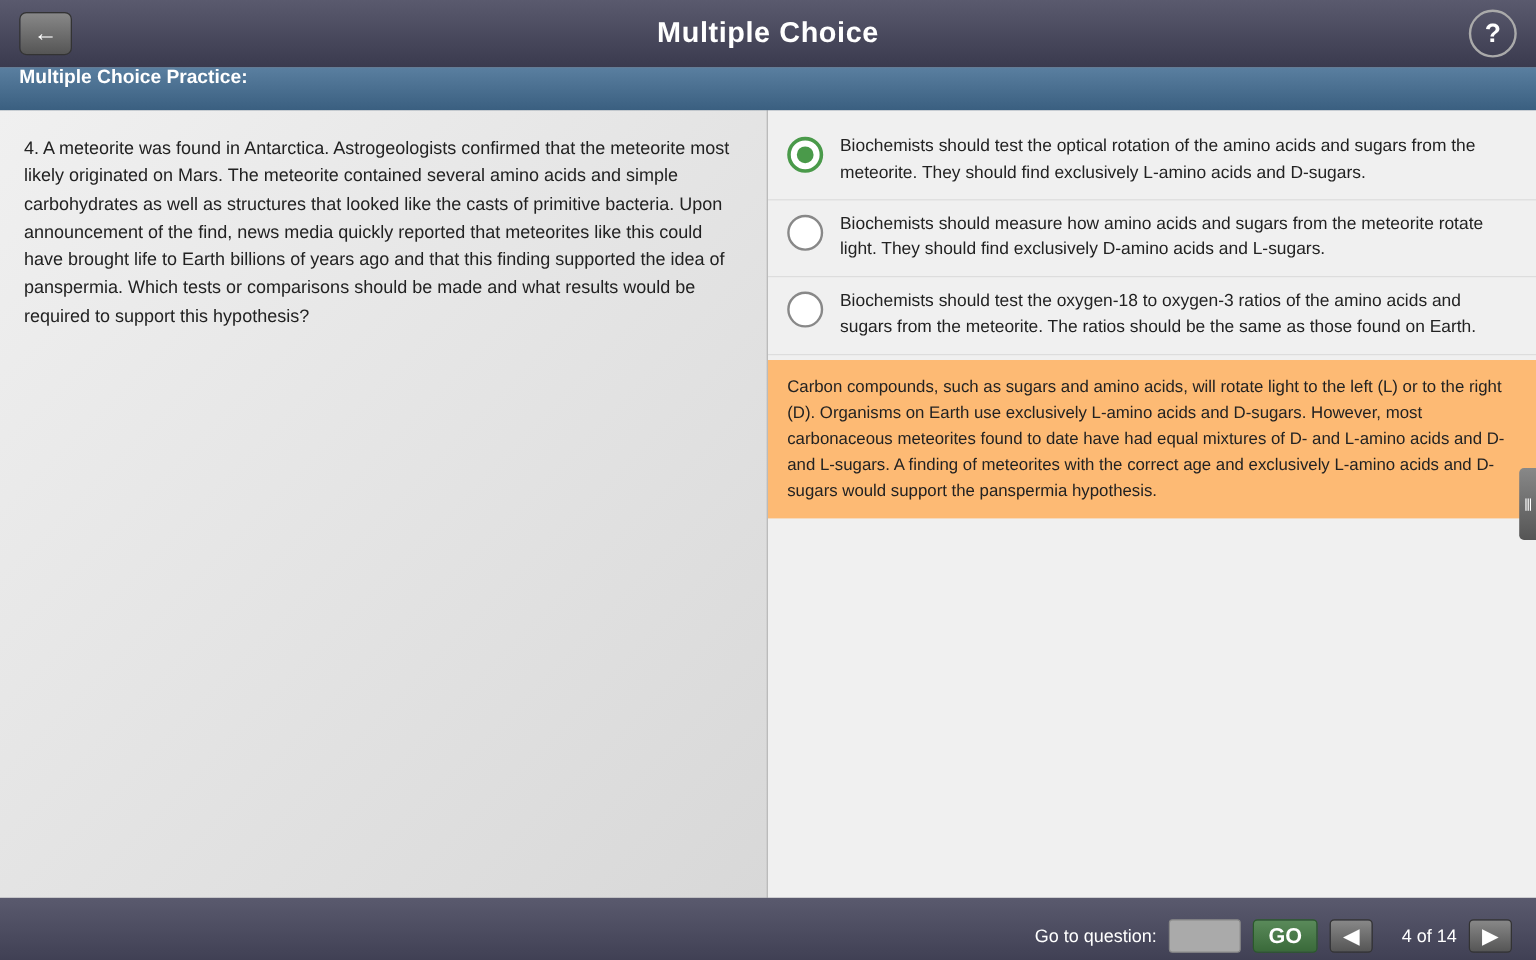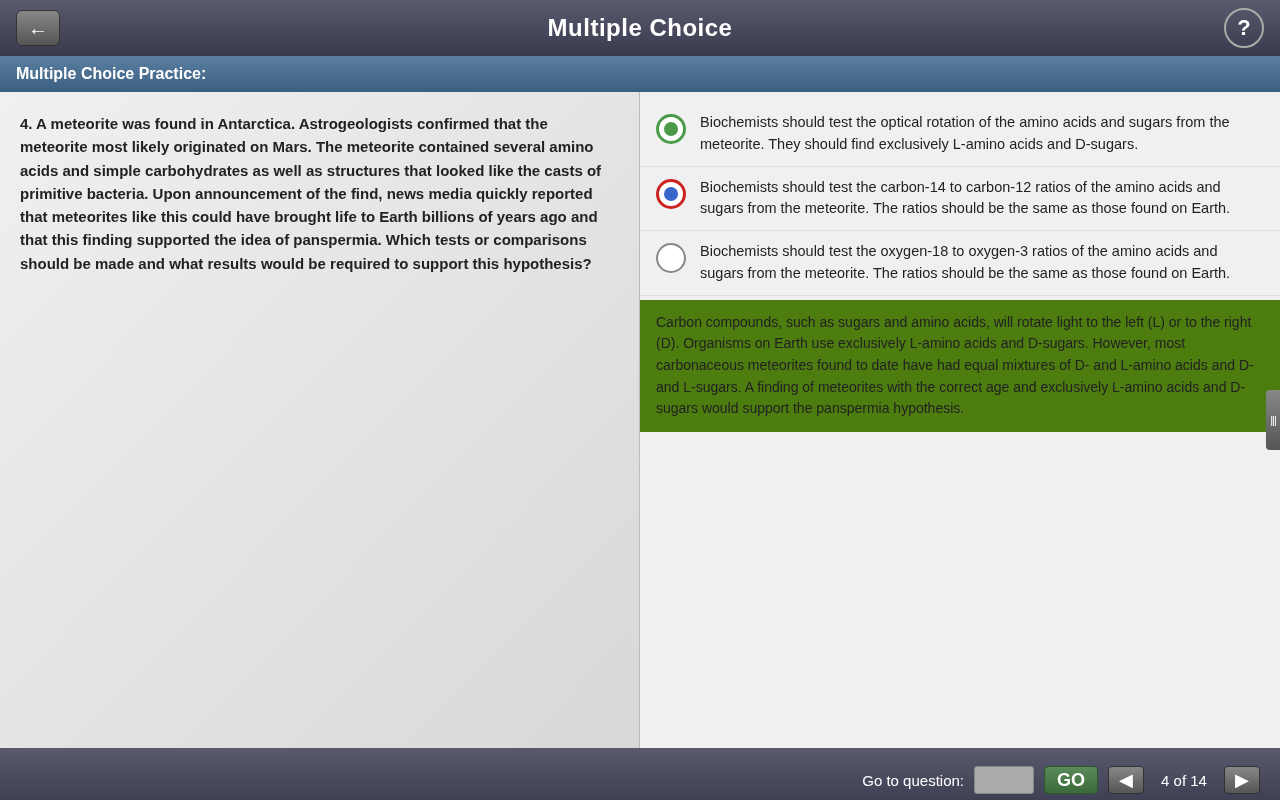--- a/index.html
+++ b/index.html
@@ -59,21 +59,20 @@
       font-size: 22px;
       font-weight: bold;
     }
 
     
     #section-header {
       width: 100%;
       height: 36px;
       background: linear-gradient(to bottom, #5a7fa0, #3a5f80);
       display: flex;
-      align-items: center;
       padding-left: 16px;
     }
     #section-title {
       color: white;
       font-size: 16px;
       font-weight: bold;
     }
 
     
     #main-content {
@@ -84,21 +83,20 @@
     }
 
     
     #question-panel {
       width: 640px;
       height: 100%;
       background: linear-gradient(to bottom right, #f0f0f0, #d8d8d8);
       padding: 20px 20px 20px 20px;
       overflow-y: auto;
       border-right: 1px solid #bbb;
-      font-weight: bold;
     }
     #question-text {
       font-size: 15px;
       line-height: 1.55;
       color: #222;
     }
 
     
     #answer-panel {
       flex: 1;
@@ -157,21 +155,21 @@
     }
     .answer-text {
       font-size: 14.5px;
       line-height: 1.5;
       color: #222;
     }
 
     
     #explanation-area {
       padding: 12px 16px;
-      background: #4d7c0f;
+      background: #fdba74;
       margin-top: 4px;
     }
     #explanation-text {
       font-size: 14px;
       line-height: 1.55;
       color: #222;
     }
 
     
     #side-handle {
@@ -239,21 +237,21 @@
       justify-content: center;
       cursor: pointer;
       border: 1px solid #333;
       color: white;
       font-size: 18px;
     }
     #page-counter {
       color: white;
       font-size: 15px;
       min-width: 60px;
-      text-align: center;
+      text-align: right;
     }
     #nav-next {
       width: 36px;
       height: 28px;
       background: linear-gradient(to bottom, #888, #555);
       border-radius: 4px;
       display: flex;
       align-items: center;
       justify-content: center;
       cursor: pointer;
@@ -285,25 +283,25 @@
     <p id="question-text">4. A meteorite was found in Antarctica. Astrogeologists confirmed that the meteorite most likely originated on Mars. The meteorite contained several amino acids and simple carbohydrates as well as structures that looked like the casts of primitive bacteria. Upon announcement of the find, news media quickly reported that meteorites like this could have brought life to Earth billions of years ago and that this finding supported the idea of panspermia. Which tests or comparisons should be made and what results would be required to support this hypothesis?</p>
   </div>
 
   <div id="answer-panel">
 
     <div class="answer-option">
       <div class="radio-circle selected-green"></div>
       <span class="answer-text">Biochemists should test the optical rotation of the amino acids and sugars from the meteorite. They should find exclusively L-amino acids and D-sugars.</span>
     </div>
 
-
     <div class="answer-option">
-      <div class="radio-circle selected-red"></div>
-      <span class="answer-text">Biochemists should test the carbon-14 to carbon-12 ratios of the amino acids and sugars from the meteorite. The ratios should be the same as those found on Earth.</span>
-    </div>
+      <div class="radio-circle"></div>
+      <span class="answer-text">Biochemists should measure how amino acids and sugars from the meteorite rotate light. They should find exclusively D-amino acids and L-sugars.</span>
+    </div>
+
 
     <div class="answer-option">
       <div class="radio-circle"></div>
       <span class="answer-text">Biochemists should test the oxygen-18 to oxygen-3 ratios of the amino acids and sugars from the meteorite. The ratios should be the same as those found on Earth.</span>
     </div>
 
     <div id="explanation-area">
       <p id="explanation-text">Carbon compounds, such as sugars and amino acids, will rotate light to the left (L) or to the right (D). Organisms on Earth use exclusively L-amino acids and D-sugars. However, most carbonaceous meteorites found to date have had equal mixtures of D- and L-amino acids and D- and L-sugars. A finding of meteorites with the correct age and exclusively L-amino acids and D-sugars would support the panspermia hypothesis.</p>
     </div>
 

